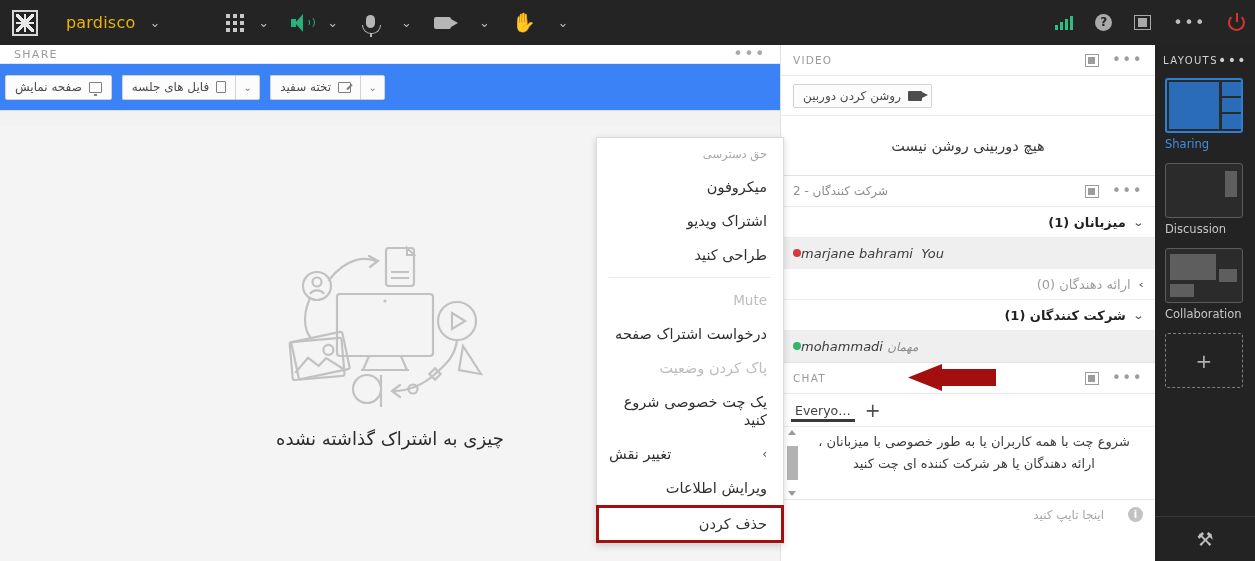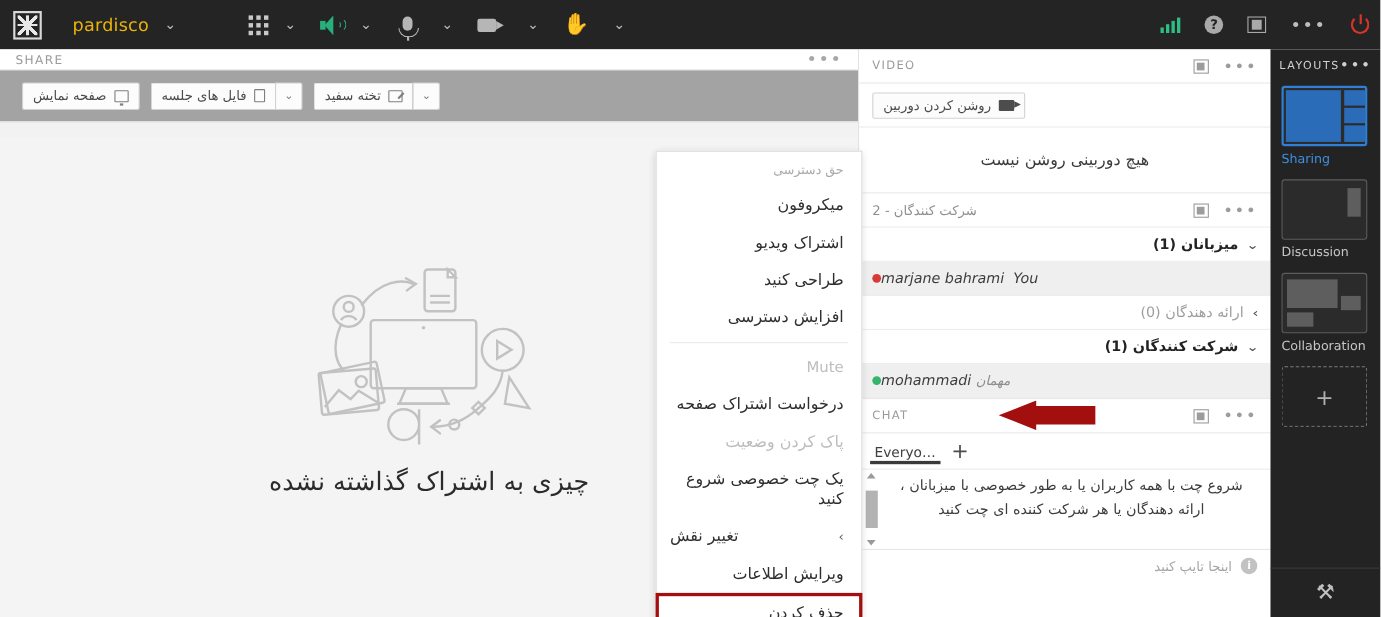--- a/index.html
+++ b/index.html
@@ -67,40 +67,40 @@
   .pwr { width: 17px; height: 17px; border: 2px solid #d8342b; border-radius: 50%;
          position: relative; border-top-color: transparent; }
   .pwr:after { content:""; position:absolute; left: 5.5px; top: -3px; width: 2px; height: 9px; background: #d8342b; }
 
   
   .share-panel { position: absolute; left: 0; top: 45px; width: 780px; height: 516px; background: #f2f2f2; }
   .share-head { height: 19px; background: #fff; border-bottom: 1px solid #e6e6e6;
                 display: flex; align-items: center; padding: 0 14px; }
   .share-head .ttl { font-size: 11px; color: #9a9a9a; letter-spacing: 1.3px; }
   .share-head .dots-r { margin-left: auto; color: #a8a8a8; font-size: 16px; letter-spacing: 1.5px; line-height: 6px; }
-  .share-toolbar { height: 47px; background: #a3a3a3; border-bottom: 1px solid #e0e0e0;
-                   display: flex; align-items: center; padding-left: 20px; gap: 10px; }
+  .share-toolbar { height: 47px; background: #3b82f6; border-bottom: 1px solid #e0e0e0;
+                   display: flex; align-items: center; padding-left: 5px; gap: 10px; }
   .btn-grp { display: flex; }
   .sbtn { height: 25px; border: 1px solid #d2d2d2; background: #fcfcfc; border-radius: 2px;
           display: flex; align-items: center; gap: 7px; padding: 0 9px; font-size: 12px;
           color: #4b4b4b; cursor: pointer; direction: rtl; }
   .sbtn.j { border-radius: 2px 0 0 2px; border-right: none; }
   .sbtn-car { width: 25px; height: 25px; border: 1px solid #d2d2d2; background: #fcfcfc;
               border-radius: 0 2px 2px 0; display: flex; align-items: center; justify-content: center;
               color: #7d7d7d; font-size: 10px; cursor: pointer; }
   .ico-mon { width: 13px; height: 11px; border: 1.4px solid #7e7e7e; border-radius: 1px; position: relative; flex: none; }
   .ico-mon:after { content:""; position:absolute; left: 4px; top: 11px; width: 3px; height: 2.5px; background:#7e7e7e; }
   .ico-doc { width: 10px; height: 12px; border: 1.4px solid #7e7e7e; border-radius: 1px; flex: none; }
   .ico-wb { width: 13px; height: 11px; border: 1.4px solid #7e7e7e; border-radius: 1px; position: relative; flex: none; }
   .ico-wb:after { content:""; position:absolute; right:-3px; top:3px; width:7px; height:2px; background:#7e7e7e; transform: rotate(-45deg); }
 
   .share-body { position: absolute; left: 0; top: 81px; width: 780px; height: 435px; background: #f4f4f4;
                 display: flex; flex-direction: column; align-items: center; justify-content: center; }
   .illu { width: 215px; height: 178px; }
-  .share-t1 { font-size: 23px; color: #2b2b2b; direction: rtl; margin-top: 11px; }
+  .share-t1 { font-size: 18px; color: #2b2b2b; direction: rtl; margin-top: 11px; }
   .share-t2 { font-size: 12.5px; color: #9d9d9d; direction: rtl; margin-top: 9px; }
 
   
   .ctx { position: absolute; left: 596px; top: 137px; width: 188px; background: #fff;
          border: 1px solid #dcdcdc; box-shadow: 0 2px 7px rgba(0,0,0,.16); z-index: 50;
          padding: 4px 0 0 0; }
   .ctx-hdr { font-size: 11.5px; color: #aaa; direction: rtl; text-align: right; padding: 5px 16px 9px 10px; }
   .ctx-item { font-size: 14.5px; color: #2f2f2f; direction: rtl; text-align: right;
               padding: 8px 16px 8px 12px; cursor: pointer; line-height: 18px; }
   .ctx-item.dim { color: #bdbdbd; cursor: default; }
@@ -157,21 +157,21 @@
   .plus-t { color: #4d4d4d; font-size: 19px; line-height: 1; cursor: pointer; }
   .chat-body { height: 72px; display: flex; position: relative; }
   .chat-scroll { width: 22px; display: flex; flex-direction: column; align-items: center;
                  justify-content: space-between; padding: 3px 0; }
   .tri-u { width:0;height:0;border-left:4.5px solid transparent;border-right:4.5px solid transparent;border-bottom:5px solid #9a9a9a;cursor:pointer;}
   .tri-d { width:0;height:0;border-left:4.5px solid transparent;border-right:4.5px solid transparent;border-top:5px solid #9a9a9a;cursor:pointer;}
   .sthumb { width: 11px; height: 34px; background: #b3b3b3; cursor: pointer; }
   .chat-msg { flex: 1; direction: rtl; text-align: center; font-size: 13px; color: #3d3d3d;
               line-height: 22px; padding: 4px 14px 0 4px; }
   .chat-input { height: 30px; border-top: 1px solid #e6e6e6; display: flex; align-items: center;
-                justify-content: flex-end; gap: 8px; padding: 0 12px; }
+                justify-content: flex-end; gap: 24px; padding: 0 12px; }
   .chat-ph { font-size: 12px; color: #a6a6a6; direction: rtl; }
   .info-i { width: 15px; height: 15px; border-radius: 50%; background: #c2c2c2; color: #fff;
             font-size: 10px; text-align: center; line-height: 15px; font-weight: bold; }
 
   
   .layouts { position: absolute; left: 1155px; top: 45px; width: 100px; height: 516px;
              background: #232323; }
   .lay-head { height: 30px; display: flex; align-items: center; padding: 0 8px; }
   .lay-head .ttl { font-size: 10px; color: #d2d2d2; letter-spacing: 1.4px; }
   .lay-head .dd { margin-left: auto; color: #cfcfcf; font-size: 14px; letter-spacing: 1.4px; line-height: 5px; }
@@ -315,21 +315,20 @@
       </svg>
       <div class="share-t1">چیزی به اشتراک گذاشته نشده</div>
     </div>
   </div>
 
   <div class="ctx">
     <div class="ctx-hdr">حق دسترسی</div>
     <div class="ctx-item">میکروفون</div>
     <div class="ctx-item">اشتراک ویدیو</div>
     <div class="ctx-item">طراحی کنید</div>
-    <div class="ctx-item">افزایش دسترسی</div>
     <div class="ctx-sep"></div>
     <div class="ctx-item dim ltr">Mute</div>
     <div class="ctx-item">درخواست اشتراک صفحه</div>
     <div class="ctx-item dim">پاک کردن وضعیت</div>
     <div class="ctx-item">یک چت خصوصی شروع کنید</div>
     <div class="ctx-item sub">
       <span>تغییر نقش</span>
       <span class="arr">›</span>
     </div>
     <div class="ctx-item">ویرایش اطلاعات</div>

